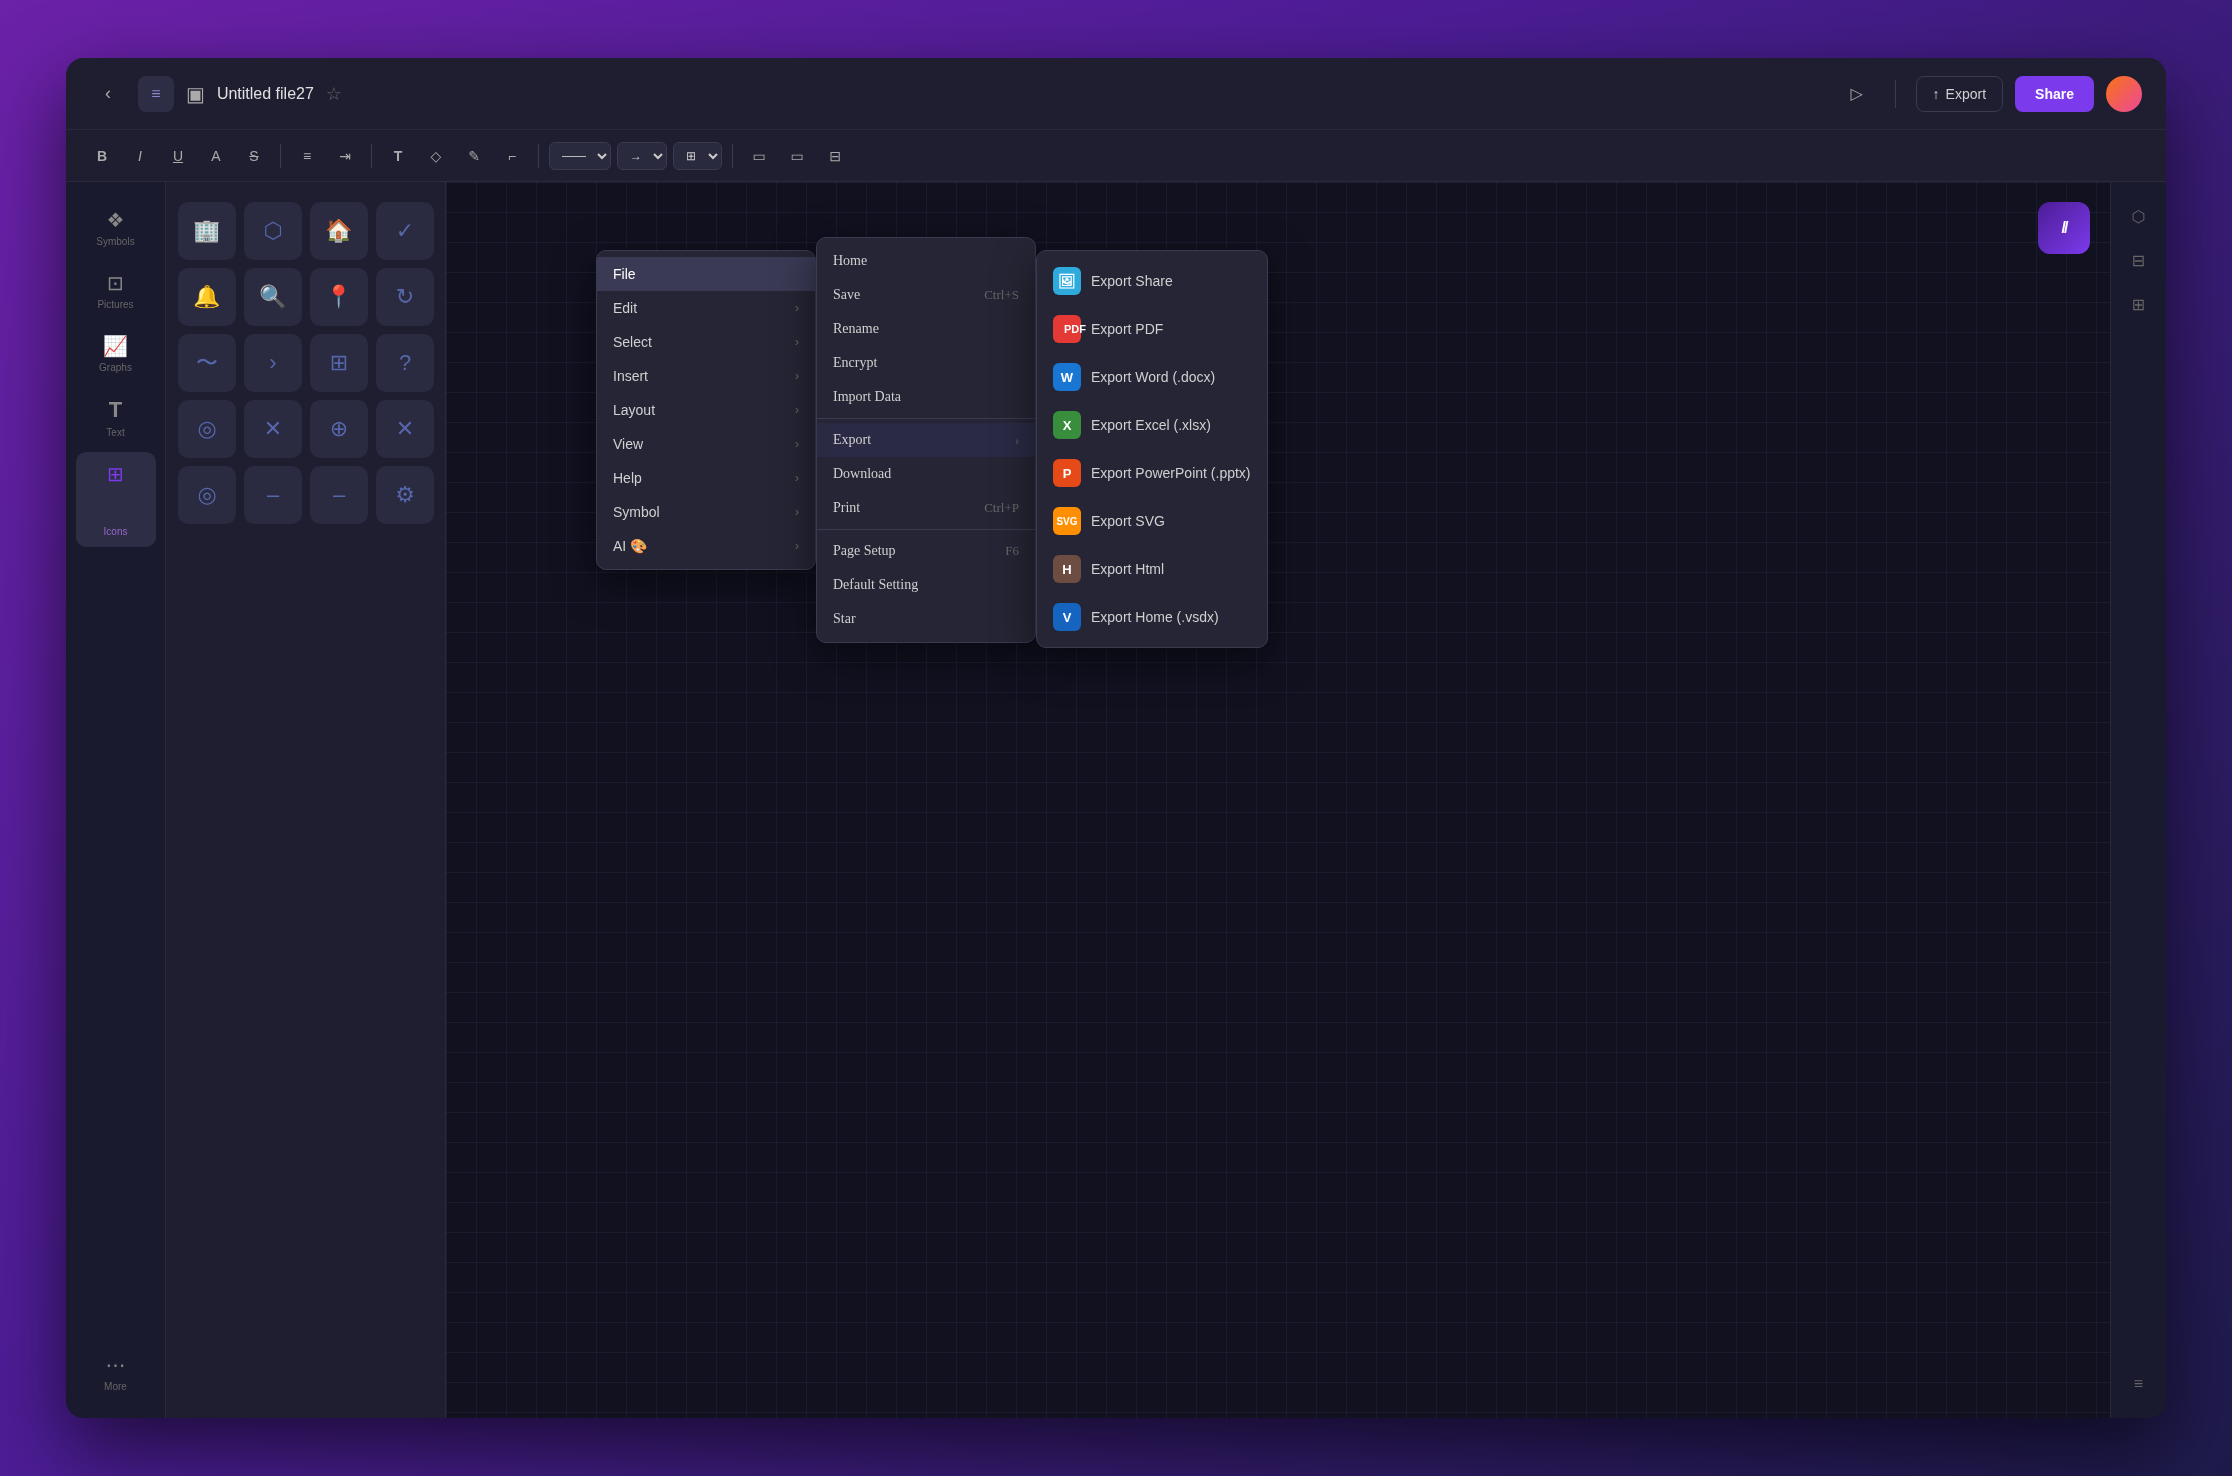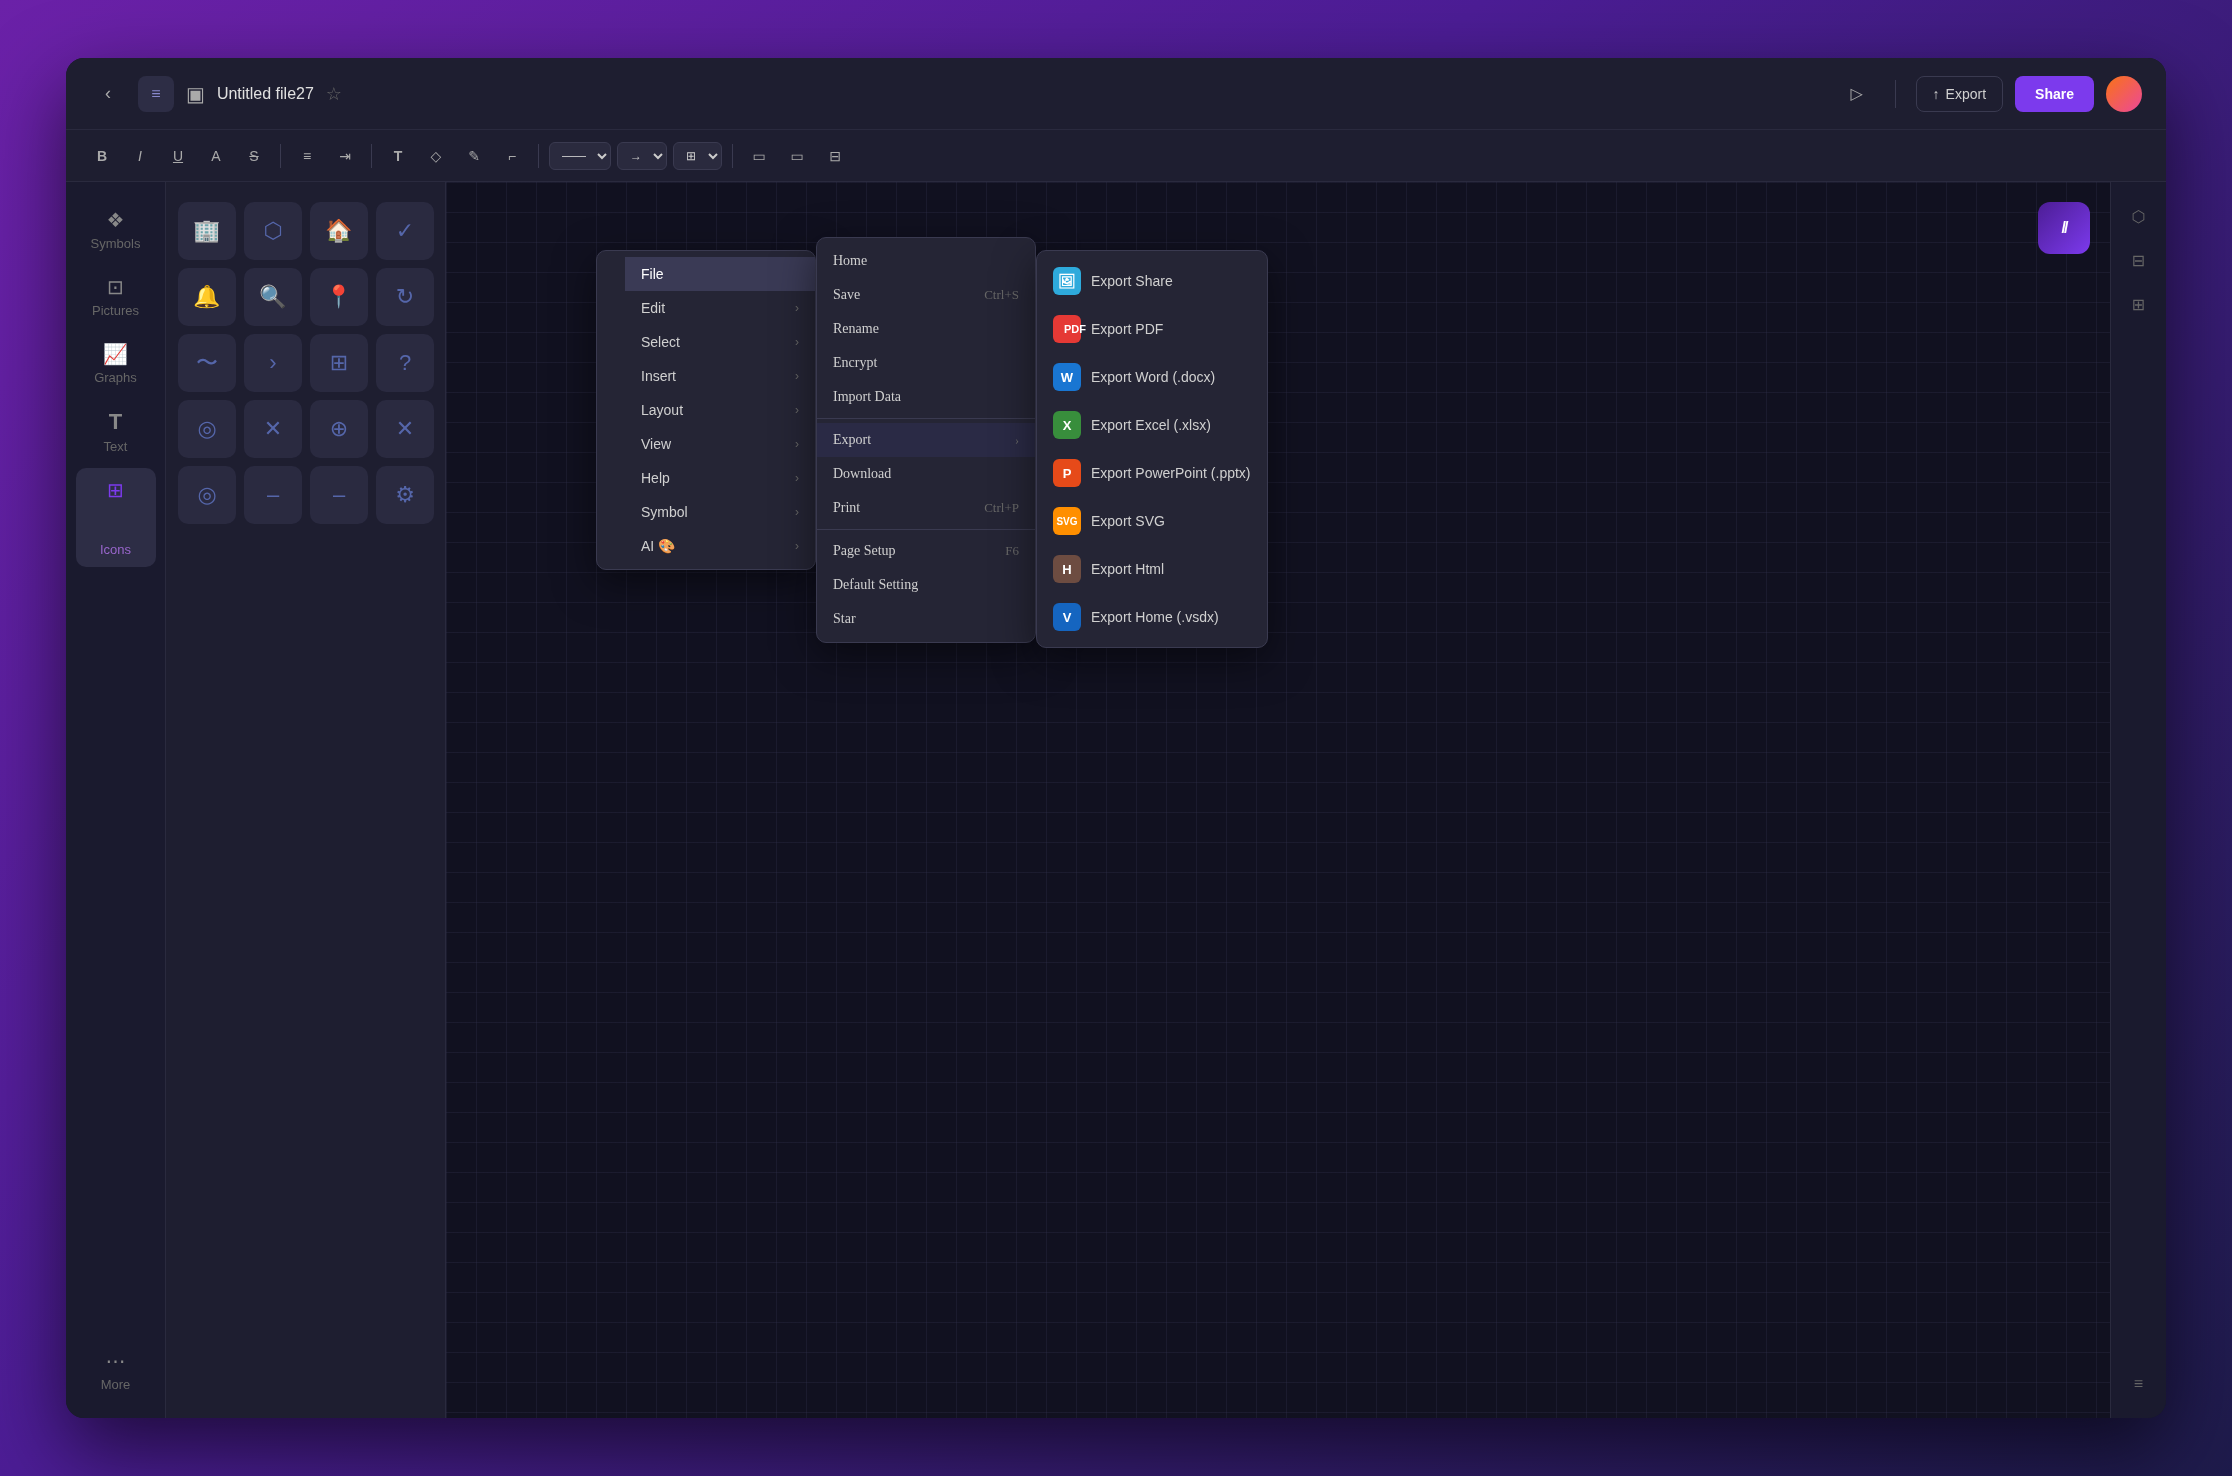--- a/index.html
+++ b/index.html
@@ -199,21 +199,21 @@
     .sidebar-item.active { background: #2d2d45; }
 
     .sidebar-item-icon {
       font-size: 20px;
       color: #888;
     }
 
     .sidebar-item.active .sidebar-item-icon { color: #7c3aed; }
 
     .sidebar-item-label {
-      font-size: 13px;
+      font-size: 10px;
       color: #666;
     }
 
     .sidebar-item.active .sidebar-item-label { color: #9966cc; margin-top: 36px; }
 
     
     .icons-panel {
       width: 280px;
       background: #1e1e30;
       border-right: 1px solid #2a2a3e;
@@ -360,21 +360,20 @@
     .menu-separator {
       height: 1px;
       background: #3a3a50;
       margin: 4px 0;
     }
 
     
     .file-menu {
       top: 68px;
       left: 150px;
-      padding-left: 28px;
     }
 
     
     .submenu-level2 {
       top: 55px;
       left: 370px;
       font-family: Liberation Serif, serif;
     }
 
     

